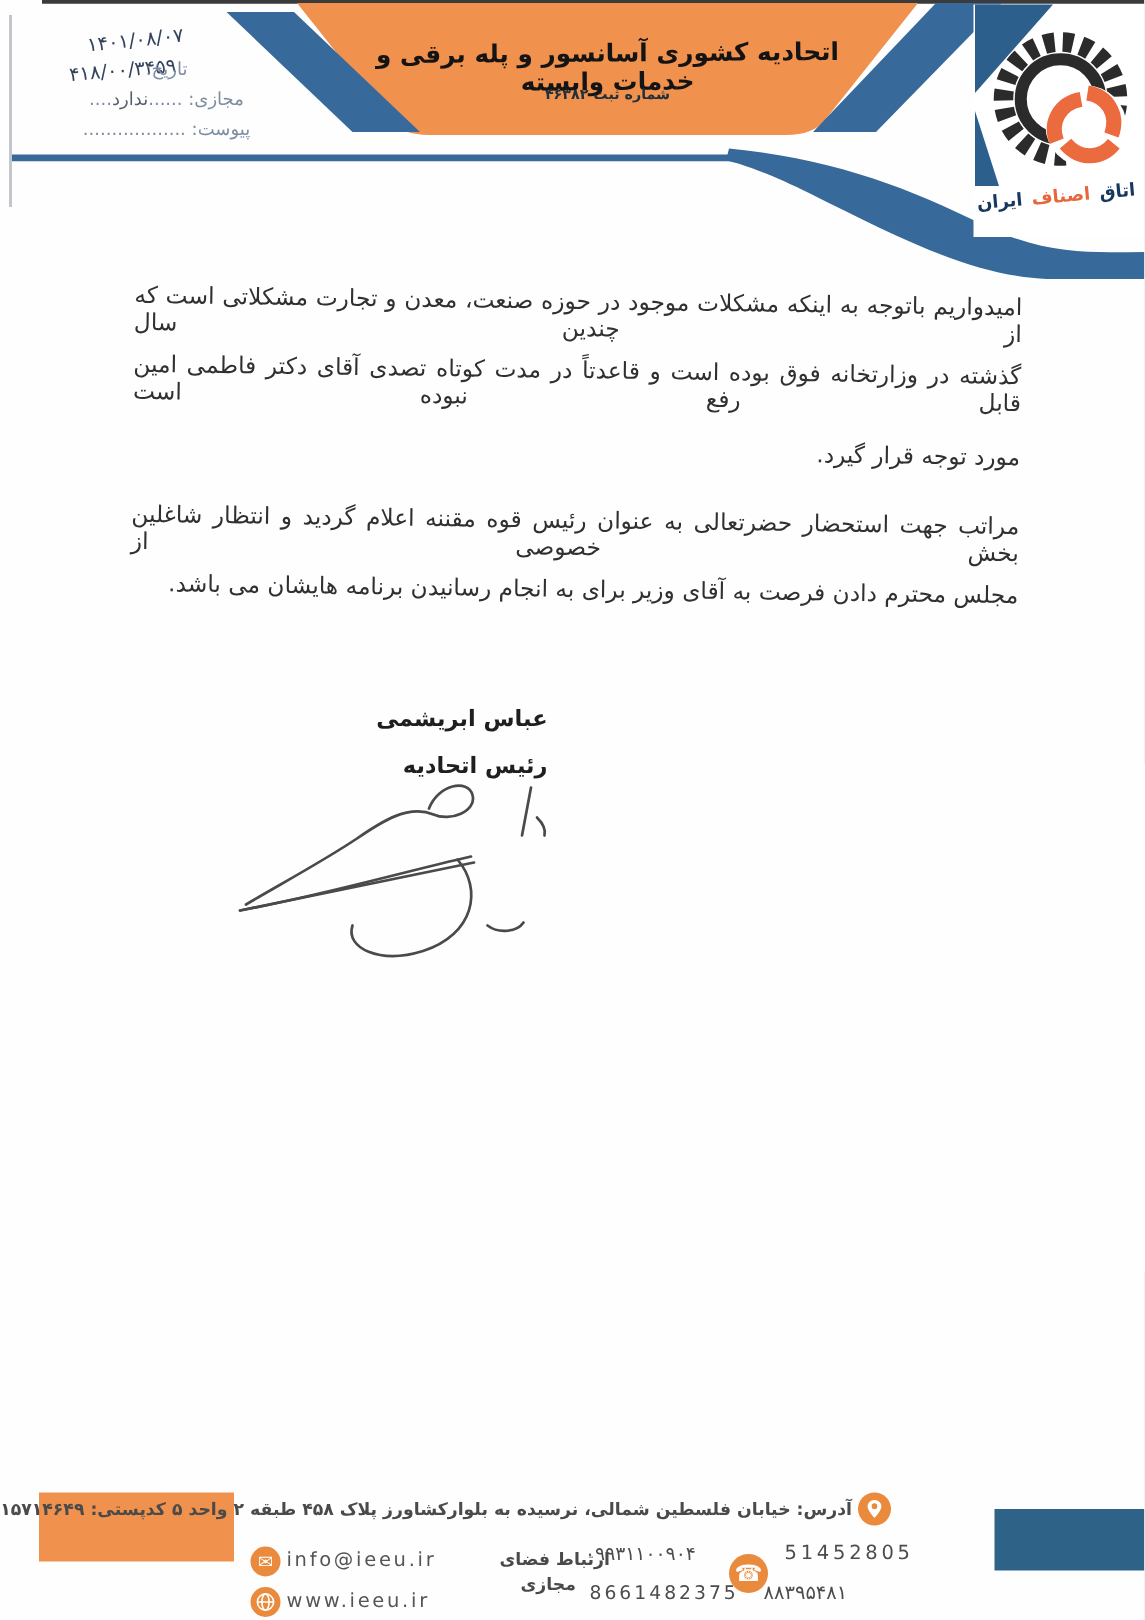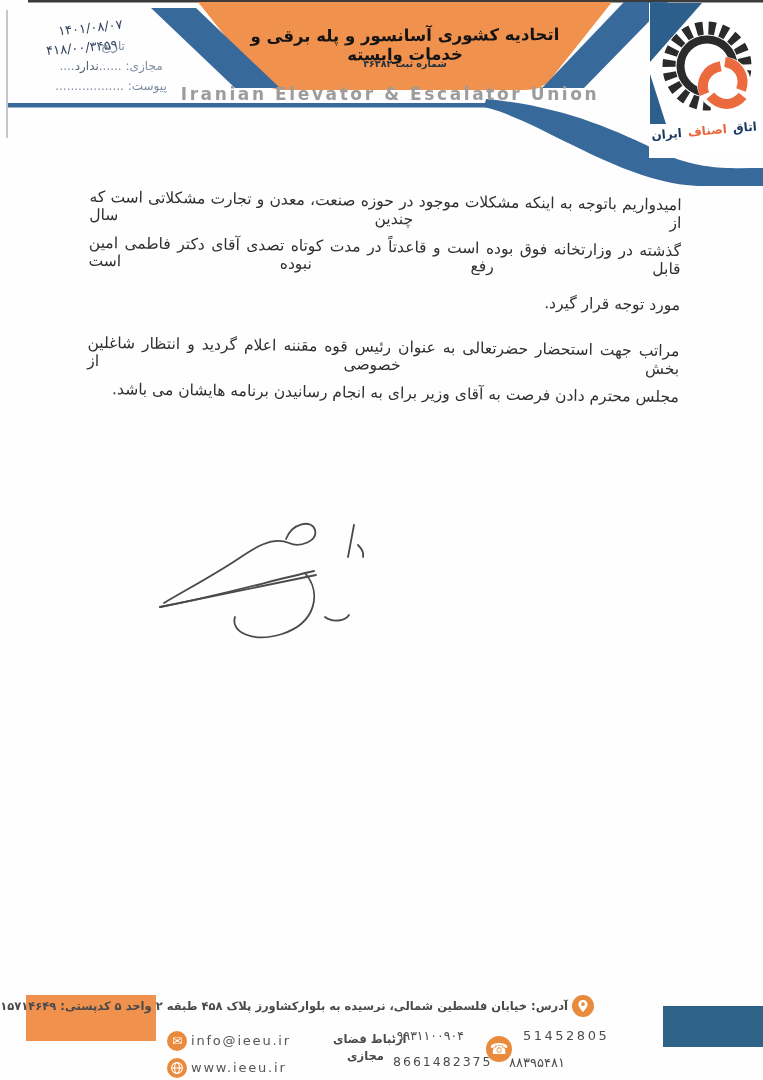--- a/index.html
+++ b/index.html
@@ -91,21 +91,20 @@
       <path d="M 1,-22 C 14,-20 22,-8 17,6"></path>
       <path d="M 1,-22 C 14,-20 22,-8 17,6" transform="rotate(120)"></path>
       <path d="M 1,-22 C 14,-20 22,-8 17,6" transform="rotate(240)"></path>
     </g>
   </svg>
 
   <div class="abs scan-edge"></div>
 
   <div class="abs org-fa">اتحادیه کشوری آسانسور و پله برقی و خدمات وابسته</div>
   <div class="abs org-reg">شماره ثبت ۴۶۳۸۲</div>
-  <div class="abs org-en">Iranian Elevator &amp; Escalator Union</div>
   <div class="abs logo-caption">
     <span>اتاق</span>
     <span class="mid">اصناف</span>
     <span>ایران</span>
   </div>
 
   <div class="abs hw hw-date">۱۴۰۱/۰۸/۰۷</div>
   <div class="abs hw hw-num">۴۱۸/۰۰/۳۴۵۹</div>
   <div class="abs stamp-labels">
     <div>
@@ -123,20 +122,24 @@
 
   <div class="abs letter-body">
     <div class="ln just">امیدواریم باتوجه به اینکه مشکلات موجود در حوزه صنعت، معدن و تجارت مشکلاتی است که از چندین سال</div>
     <div class="ln just">گذشته در وزارتخانه فوق بوده است و قاعدتاً در مدت کوتاه تصدی آقای دکتر فاطمی امین قابل رفع نبوده است</div>
     <div class="gap1"></div>
     <div class="ln ln-short">مورد توجه قرار گیرد.</div>
     <div class="ln just">مراتب جهت استحضار حضرتعالی به عنوان رئیس قوه مقننه اعلام گردید و انتظار شاغلین بخش خصوصی از</div>
     <div class="ln ln-short">مجلس محترم دادن فرصت به آقای وزیر برای به انجام رسانیدن برنامه هایشان می باشد.</div>
   </div>
 
+  <div class="abs sig-name">
+    <span>عباس ابریشمی</span>
+    <span class="title">رئیس اتحادیه</span>
+  </div>
   <svg class="abs sig-svg" width="250" height="140" viewBox="0 0 250 140">
     <g fill="none" stroke="#4a4a4a" stroke-width="1.8" stroke-linecap="round">
       <path d="M 136,24 C 142,8 162,4 165,15 C 168,26 150,33 139,28 C 122,21 104,33 88,44 C 64,60 34,76 14,88"></path>
       <path d="M 10,92 C 60,83 120,66 164,56"></path>
       <path d="M 10,92 L 166,60"></path>
       <path d="M 155,58 C 172,78 166,108 132,119 C 103,128 80,117 85,102"></path>
       <path d="M 204,10 L 198,42"></path>
       <path d="M 208,30 C 212,34 214,38 213,42"></path>
       <path d="M 175,102 C 183,108 195,106 199,100"></path>
     </g>

